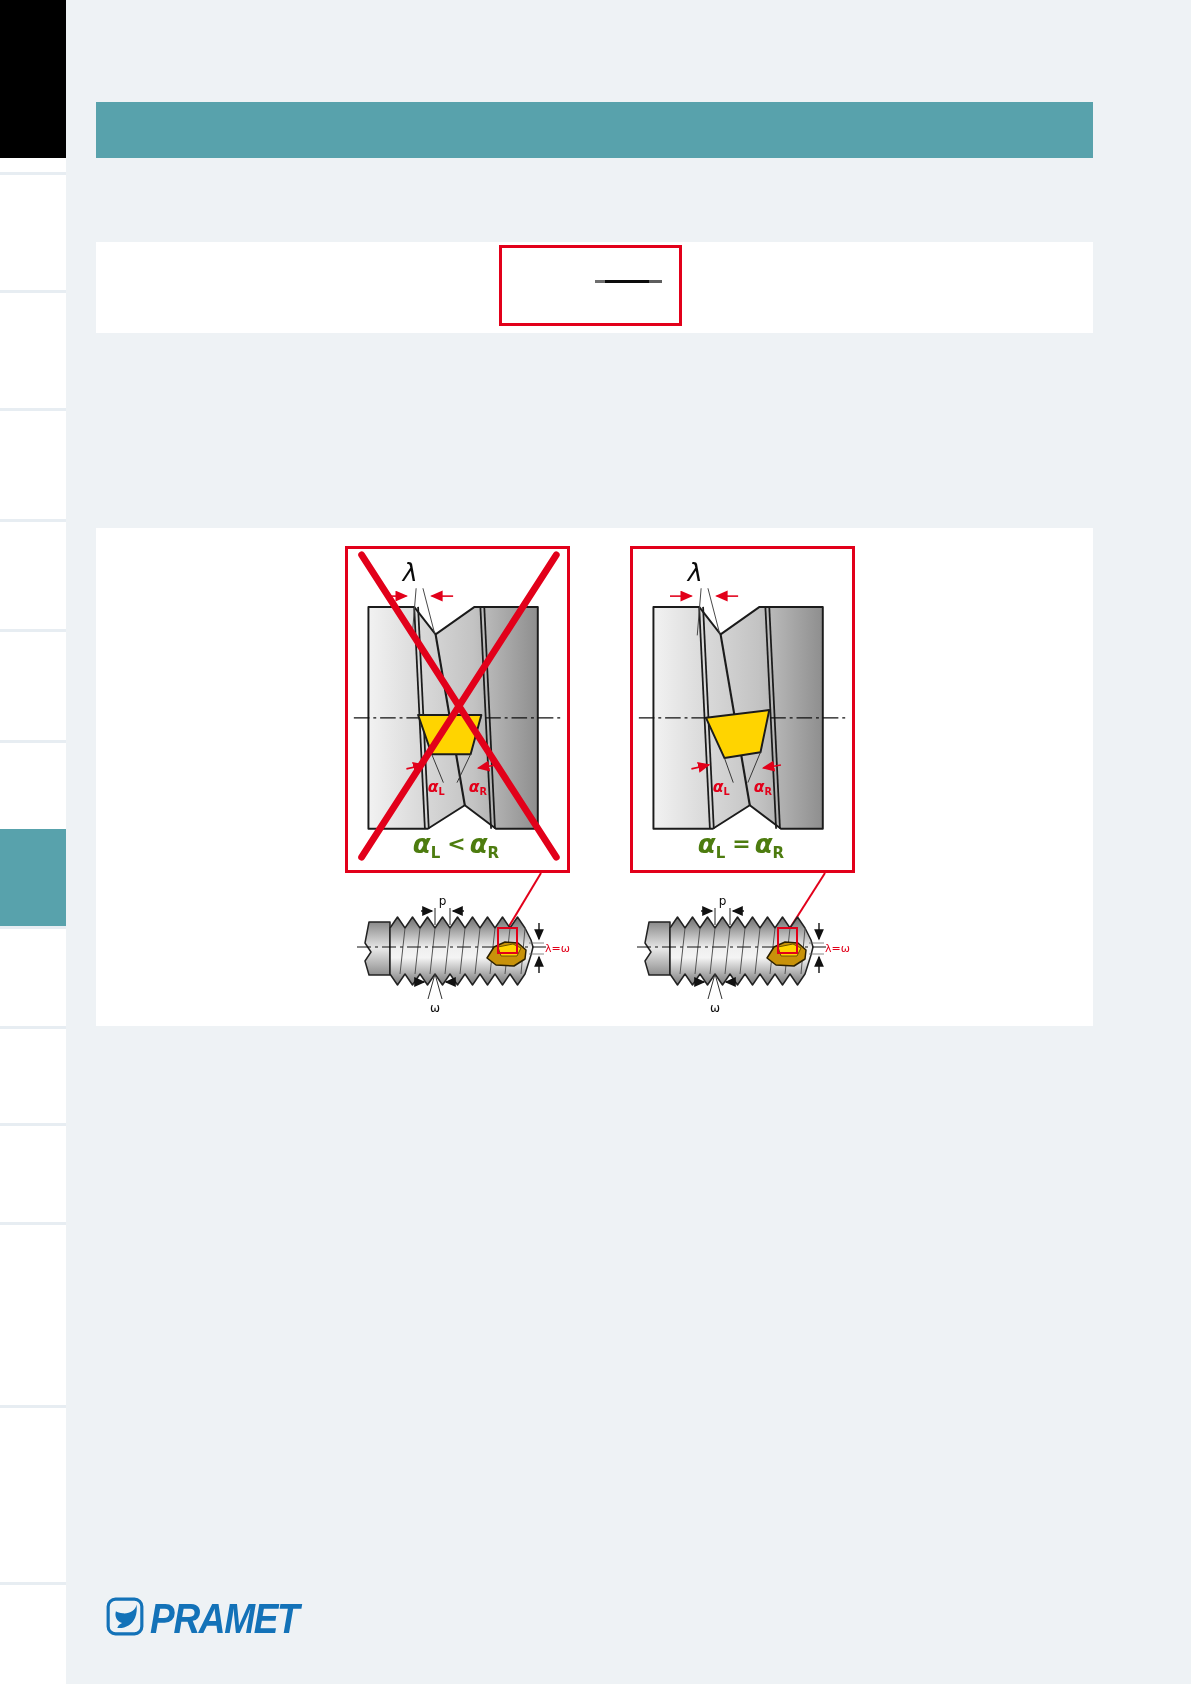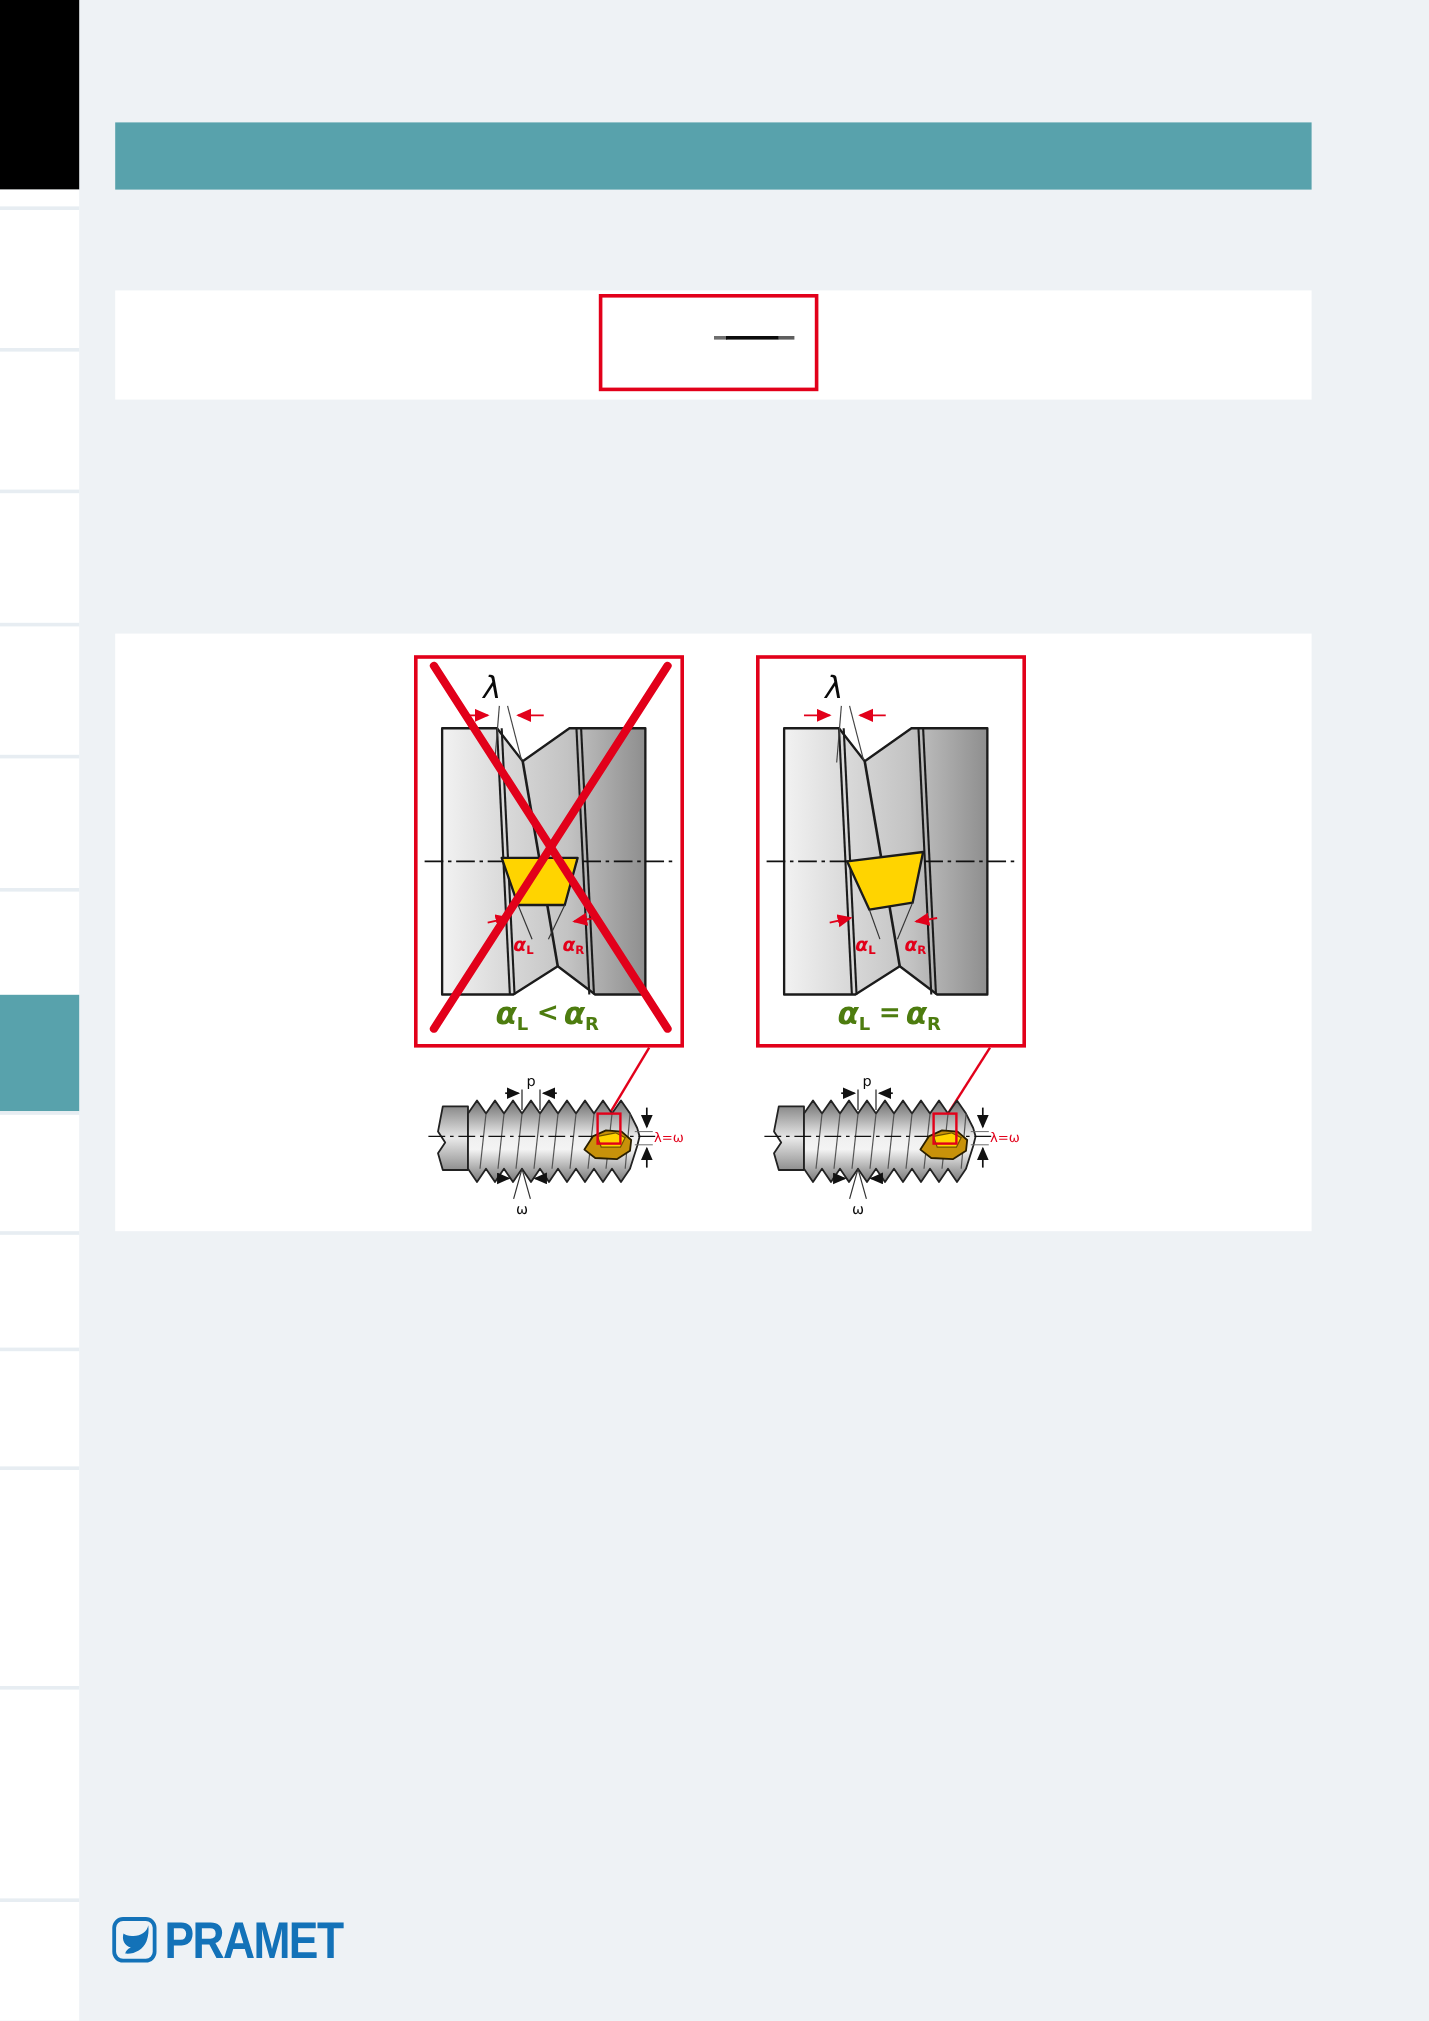--- a/index.html
+++ b/index.html
@@ -28,21 +28,21 @@
   .caption{position:absolute;left:0;bottom:8px;width:100%;text-align:center;
     font-family:"DejaVu Sans",sans-serif;font-weight:bold;color:#4d7c0f;}
   .caption .al{font-style:italic;font-size:26px;}
   .caption .sb{font-size:15px;font-style:normal;vertical-align:-5px;margin-right:3px;}
   .caption .op{font-size:22px;font-style:normal;margin:0 4px;vertical-align:2px;}
   #connector-overlay{position:absolute;left:0;top:0;pointer-events:none;}
   .screw{position:absolute;top:367px;}
   #screw-left{left:259px;}
   #screw-right{left:539px;}
   
-  #logo{left:93px;top:1596px;width:320px;height:44px;}
+  #logo{left:106px;top:1596px;width:320px;height:44px;font-style:italic;}
   #logo-word{position:absolute;left:44px;top:-2px;color:#1372b8;font-weight:bold;
     font-size:43px;letter-spacing:-1.5px;transform:scaleX(.86);transform-origin:left center;
     font-family:"Liberation Sans",sans-serif;}
   text{font-family:"DejaVu Sans",sans-serif;}
 </style>
 </head>
 <body>
 
 <svg width="0" height="0" style="position:absolute" aria-hidden="true">
   <defs>

